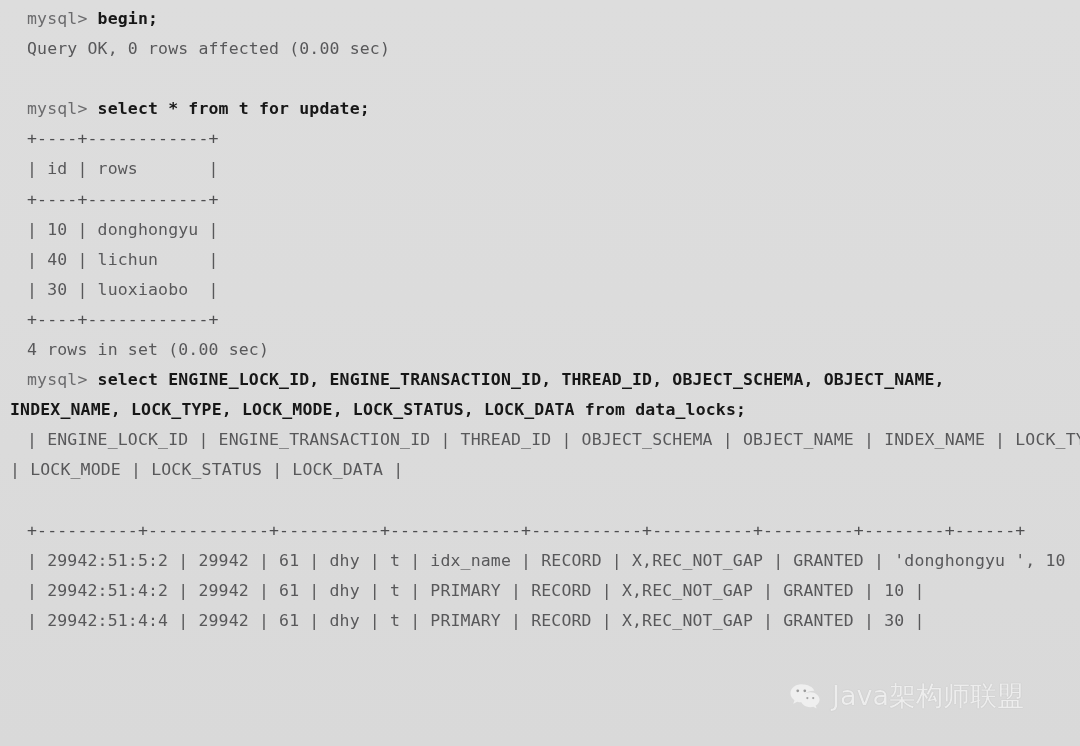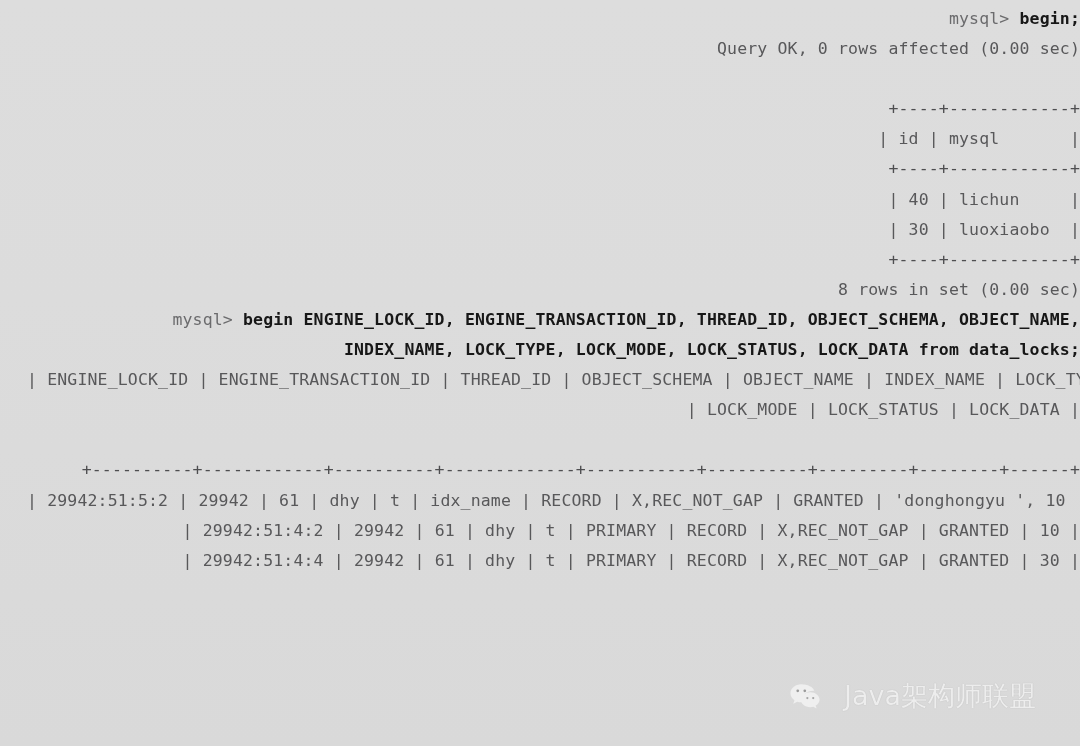--- a/index.html
+++ b/index.html
@@ -15,36 +15,34 @@
     overflow: hidden;
   }
   #terminal {
     position: relative;
     width: 1080px;
     height: 746px;
     background: linear-gradient(180deg, #dddddd 0%, #dcdcdc 40%, #d9d9d9 100%);
     box-sizing: border-box;
     padding: 4px 0 0 0;
     overflow: hidden;
-    text-align: right;
   }
   .line {
     font-family: "DejaVu Sans Mono", "Liberation Mono", monospace;
     font-size: 16.5px;
     line-height: 30.1px;
     height: 30.1px;
     color: #58585a;
     white-space: pre;
     letter-spacing: 0.15px;
     padding-left: 27px;
     box-sizing: border-box;
   }
   .line.flush {
     padding-left: 10px;
-    margin-left: 37px;
   }
   .line.blank {
     color: transparent;
   }
   
   .cmd-kw {
     color: #171717;
     font-weight: bold;
   }
   .prompt {
@@ -53,21 +51,21 @@
   .rule {
     color: #4e4e50;
   }
   
   #watermark {
     position: absolute;
     left: 790px;
     top: 682px;
     display: flex;
     align-items: center;
-    gap: 24px;
+    gap: 12px;
     opacity: 0.82;
     pointer-events: none;
     user-select: none;
   }
   #watermark .wm-logo {
     width: 30px;
     height: 26px;
     flex: none;
   }
   #watermark .wm-text {
@@ -80,28 +78,30 @@
   }
 </style>
 </head>
 <body>
 
 <div id="terminal">
   <div id="terminal-body">
       <div class="line"><span class="prompt">mysql&gt; </span><span class="cmd-kw">begin;</span></div>
       <div class="line"><span>Query OK, 0 rows affected (0.00 sec)</span></div>
       <div class="line blank"><span> </span></div>
+      <div class="line"><span class="prompt">mysql&gt; </span><span class="cmd-kw">select * from t for update;</span></div>
       <div class="line"><span class="rule">+----+------------+</span></div>
-      <div class="line"><span>| id | mysql       |</span></div>
+      <div class="line"><span>| id | rows       |</span></div>
       <div class="line"><span class="rule">+----+------------+</span></div>
+      <div class="line"><span>| 10 | donghongyu |</span></div>
       <div class="line"><span>| 40 | lichun     |</span></div>
       <div class="line"><span>| 30 | luoxiaobo  |</span></div>
       <div class="line"><span class="rule">+----+------------+</span></div>
-      <div class="line"><span>8 rows in set (0.00 sec)</span></div>
-      <div class="line"><span class="prompt">mysql&gt; </span><span class="cmd-kw">begin ENGINE_LOCK_ID, ENGINE_TRANSACTION_ID, THREAD_ID, OBJECT_SCHEMA, OBJECT_NAME,</span></div>
+      <div class="line"><span>4 rows in set (0.00 sec)</span></div>
+      <div class="line"><span class="prompt">mysql&gt; </span><span class="cmd-kw">select ENGINE_LOCK_ID, ENGINE_TRANSACTION_ID, THREAD_ID, OBJECT_SCHEMA, OBJECT_NAME,</span></div>
       <div class="line flush"><span class="cmd-kw">INDEX_NAME, LOCK_TYPE, LOCK_MODE, LOCK_STATUS, LOCK_DATA from data_locks;</span></div>
       <div class="line"><span>| ENGINE_LOCK_ID | ENGINE_TRANSACTION_ID | THREAD_ID | OBJECT_SCHEMA | OBJECT_NAME | INDEX_NAME | LOCK_TYPE</span></div>
       <div class="line flush"><span>| LOCK_MODE | LOCK_STATUS | LOCK_DATA |</span></div>
       <div class="line blank"><span> </span></div>
       <div class="line"><span class="rule">+----------+------------+----------+-------------+-----------+----------+---------+--------+------+</span></div>
       <div class="line"><span>| 29942:51:5:2 | 29942 | 61 | dhy | t | idx_name | RECORD | X,REC_NOT_GAP | GRANTED | 'donghongyu ', 10 |</span></div>
       <div class="line"><span>| 29942:51:4:2 | 29942 | 61 | dhy | t | PRIMARY | RECORD | X,REC_NOT_GAP | GRANTED | 10 |</span></div>
       <div class="line"><span>| 29942:51:4:4 | 29942 | 61 | dhy | t | PRIMARY | RECORD | X,REC_NOT_GAP | GRANTED | 30 |</span></div>
     </div>
 

